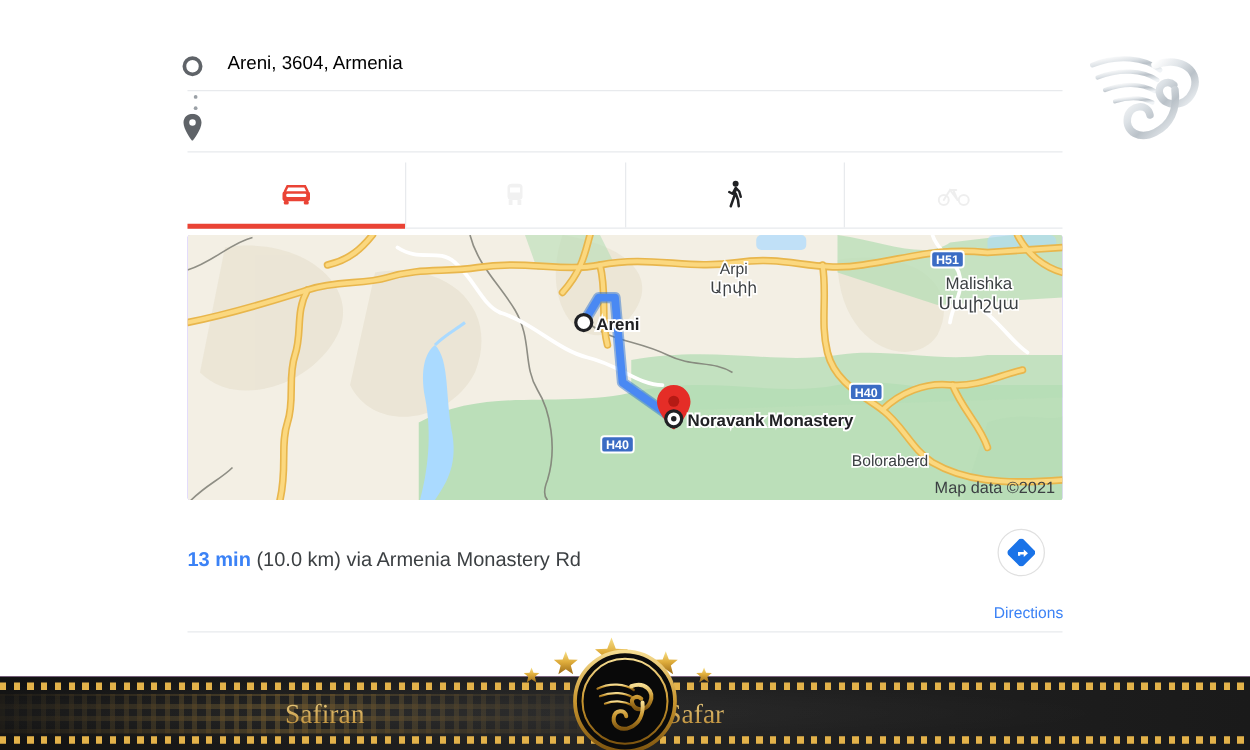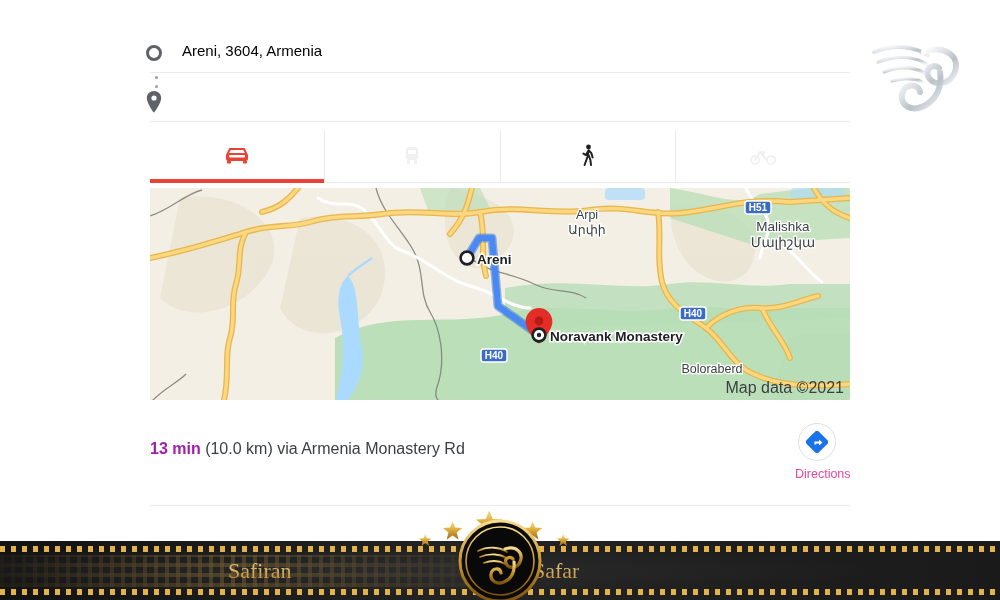--- a/index.html
+++ b/index.html
@@ -21,27 +21,27 @@
   .pin-icon{position:absolute;left:-4px;top:6px;width:16px;height:22px;}
   
   .tabs{position:absolute;left:150px;top:130px;width:700px;height:52px;display:flex;border-bottom:1px solid #e8eaed;}
   .tab{flex:1;position:relative;display:flex;align-items:center;justify-content:center;border-right:1px solid #e8eaed;}
   .tab:last-child{border-right:none;}
   .tab .bar{position:absolute;left:0;right:0;bottom:-1px;height:4px;background:transparent;}
   .tab.active .bar{background:#ea4335;}
   
   .map{position:absolute;left:150px;top:188px;width:700px;height:212px;overflow:hidden;background:#c4b5fd;border-radius:2px;}
   .map svg{display:block;}
-  .attrib{position:absolute;right:6px;bottom:3px;font-size:16px;color:#3c4043;font-family:"Liberation Sans",sans-serif;}
+  .attrib{position:absolute;right:6px;bottom:3px;font-size:13px;color:#3c4043;font-family:"Liberation Sans",sans-serif;}
   
   .summary{position:absolute;left:150px;top:440px;font-size:16px;color:#3c4043;white-space:nowrap;}
-  .summary b{color:#a21caf;font-weight:bold;}
+  .summary b{color:#3b82f6;font-weight:bold;}
   .dirbtn{position:absolute;left:795px;top:423px;width:44px;text-align:center;}
   .dirbtn .circle{width:36px;height:36px;border:1px solid #e0e0e0;border-radius:50%;margin:0 auto;display:flex;align-items:center;justify-content:center;background:#fff;}
-  .dirbtn .lbl{margin-top:6px;font-size:12.5px;color:#ec4899;}
+  .dirbtn .lbl{margin-top:22px;font-size:12.5px;color:#3b82f6;}
   .rule{position:absolute;left:150px;top:505px;width:700px;height:1px;background:#e8eaed;}
   
   .footer{position:absolute;left:0;top:541px;width:1000px;height:59px;background:#f0abfc;overflow:hidden;}
   .footer .grad{position:absolute;inset:0;background:
      radial-gradient(ellipse at 30% 50%, rgba(255,255,255,.05), transparent 60%),
      linear-gradient(90deg,#121212 0%,#232323 45%,#1a1a1a 100%);}
   .dotrow{position:absolute;left:0;width:1000px;height:6px;
     background-image:repeating-linear-gradient(90deg,#e3b24a 0 5px,transparent 5px 11px);}
   .dotrow.top{top:5px;} .dotrow.bot{bottom:5px;}
   .dotfield{position:absolute;left:0;top:14px;width:520px;height:32px;

